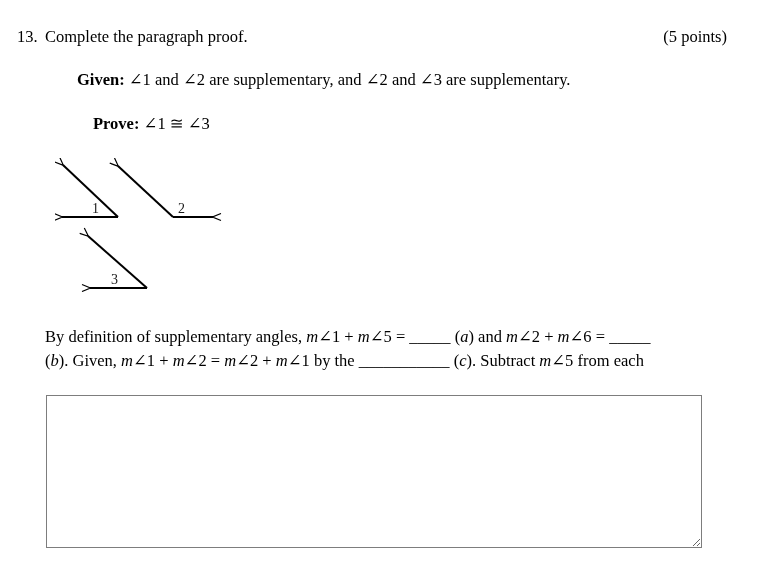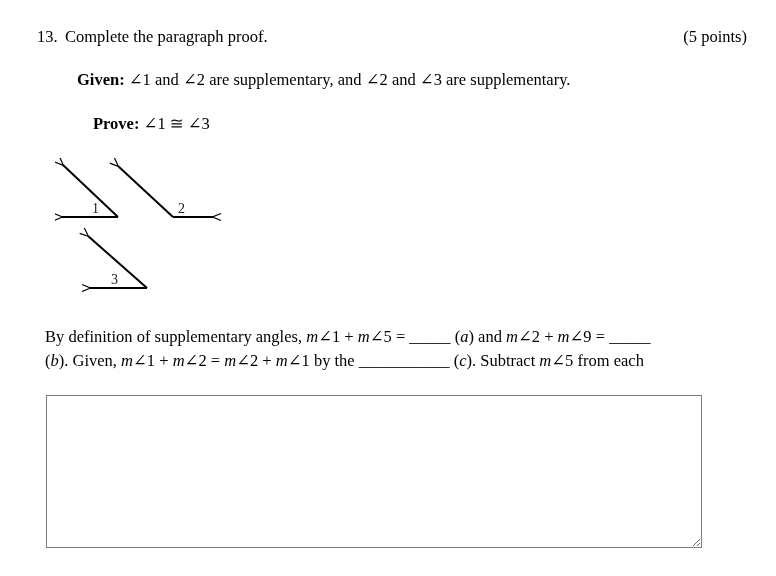--- a/index.html
+++ b/index.html
@@ -15,21 +15,20 @@
     color: #000000;
     font-family: "Liberation Serif", "DejaVu Serif", serif;
     font-size: 16.5px;
     overflow: hidden;
   }
   .abs { position: absolute; }
   .title-row {
     left: 17px;
     top: 27px;
     width: 710px;
-    margin-left: 20px;
   }
   .prob-num {
     display: inline-block;
     width: 28px;
   }
   .points {
     float: right;
   }
   .given-line  { left: 45px; top: 70px; }
   .prove-line  { left: 61px; top: 114px; }
@@ -99,19 +98,19 @@
           <line x1="118" y1="59" x2="63" y2="8" stroke="#000000" stroke-width="2" marker-end="url(#ah)"></line>
           <text x="123" y="55" fill="#1a1a1a">2</text>
           <line x1="92" y1="130" x2="35" y2="130" stroke="#000000" stroke-width="2" marker-end="url(#ah)"></line>
           <line x1="92" y1="130" x2="33" y2="78" stroke="#000000" stroke-width="2" marker-end="url(#ah)"></line>
           <text x="56" y="126" fill="#1a1a1a">3</text>
         </g>
     </svg>
   </div>
 
   <div class="abs proof">
-    <div><span>By definition of supplementary angles, </span><span class="it">m</span><span>∠1 + </span><span class="it">m</span><span>∠5 = _____ (</span><span class="it">a</span><span>) and </span><span class="it">m</span><span>∠2 + </span><span class="it">m</span><span>∠9 = _____</span></div>
+    <div><span>By definition of supplementary angles, </span><span class="it">m</span><span>∠1 + </span><span class="it">m</span><span>∠5 = _____ (</span><span class="it">a</span><span>) and </span><span class="it">m</span><span>∠2 + </span><span class="it">m</span><span>∠6 = _____</span></div>
     <div><span>(</span><span class="it">b</span><span>). Given, </span><span class="it">m</span><span>∠1 + </span><span class="it">m</span><span>∠2 = </span><span class="it">m</span><span>∠2 + </span><span class="it">m</span><span>∠1 by the ___________ (</span><span class="it">c</span><span>). Subtract </span><span class="it">m</span><span>∠5 from each</span></div>
   </div>
 
   <textarea class="answer-area" placeholder="" style=""></textarea>
 
 </div>
 
 </body></html>

